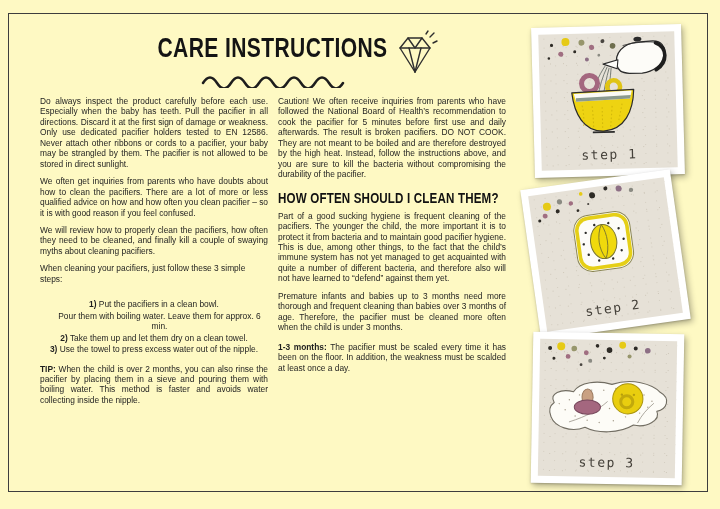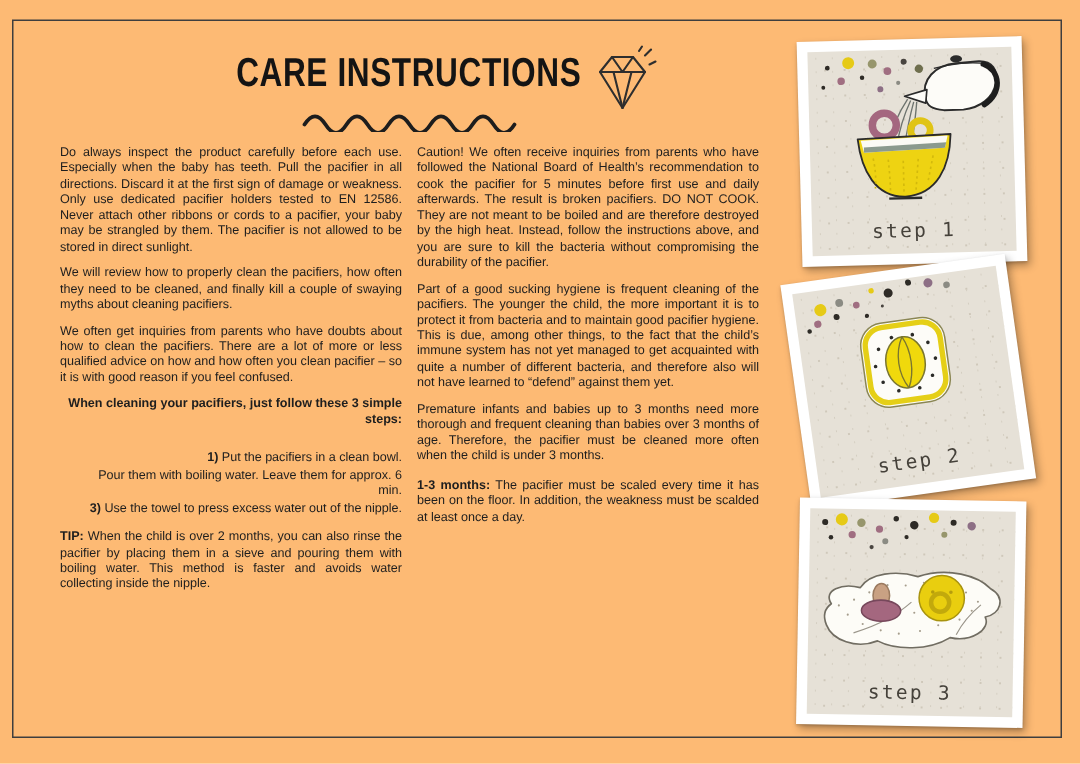--- a/index.html
+++ b/index.html
@@ -1,34 +1,34 @@
 <!DOCTYPE html>
 <html><head>
 <meta charset="utf-8">
 <style>
   html,body{margin:0;padding:0;}
   body{width:720px;height:509px;background:#ffffff;font-family:"Liberation Sans",sans-serif;position:relative;overflow:hidden;}
-  .page{position:absolute;left:0;top:0;width:720px;height:509px;background:#fdba74;}
+  .page{position:absolute;left:0;top:0;width:720px;height:509px;background:#fef9c3;}
   .frame{position:absolute;left:8px;top:13px;width:700px;height:479px;border:1.3px solid #3e3e3e;box-sizing:border-box;}
 
   
   .titlewrap{position:absolute;left:40px;top:33px;width:466px;text-align:center;}
   .title{display:inline-block;font-size:27px;font-weight:700;letter-spacing:0.5px;color:#141414;transform:scaleX(0.78);white-space:nowrap;}
   .wave{position:absolute;left:200px;top:72px;}
   .gem{position:absolute;left:390px;top:29px;}
 
   
   .col{position:absolute;top:96px;width:228px;font-size:8.4px;line-height:10.45px;color:#1e1e1e;text-align:justify;}
   .col-left{left:40px;}
   .col-right{left:278px;}
   .col p{margin:0 0 7px 0;}
   .h2wrap{margin:13px 0 2px 0;height:16px;}
   .h2{display:inline-block;font-size:14.5px;font-weight:700;color:#111;letter-spacing:0.2px;white-space:nowrap;transform:scaleX(0.8);transform-origin:0 50%;}
-  .intro{margin:0 0 11px 0 !important;text-align:right;font-weight:bold;}
-  .list{margin:15px 0 9px 0;text-align:right;}
+  .intro{margin:0 0 11px 0 !important;text-align:left;}
+  .list{margin:15px 0 9px 0;text-align:center;}
   .li{margin:0 0 1px 0;}
   .li b{font-weight:700;}
   .li.cont{padding-left:11px;}
   .tip{margin-top:9px !important;}
   .agep{margin:0 !important;}
   .agewrap{margin-top:9px;}
   b.lbl{font-weight:700;}
 
   
   .card{position:absolute;background:#fff;padding:7px;box-sizing:border-box;box-shadow:2px 3px 6px rgba(0,0,0,0.3),0 1px 2px rgba(0,0,0,0.18);}
@@ -59,33 +59,37 @@
       <line x1="19" y1="19" x2="25" y2="43"></line>
       <line x1="31" y1="19" x2="25" y2="43"></line>
       <line x1="40" y1="8" x2="44" y2="4"></line>
       <line x1="43" y1="14" x2="47" y2="12"></line>
       <line x1="36" y1="5" x2="38" y2="2"></line>
     </g>
   </svg>
 
   <div class="col col-left">
     <p>Do always inspect the product carefully before each use. Especially when the baby has teeth. Pull the pacifier in all directions. Discard it at the first sign of damage or weakness. Only use dedicated pacifier holders tested to EN 12586. Never attach other ribbons or cords to a pacifier, your baby may be strangled by them. The pacifier is not allowed to be stored in direct sunlight.</p>
+    <p>We often get inquiries from parents who have doubts about how to clean the pacifiers. There are a lot of more or less qualified advice on how and how often you clean pacifier – so it is with good reason if you feel confused.</p>
     <p>We will review how to properly clean the pacifiers, how often they need to be cleaned, and finally kill a couple of swaying myths about cleaning pacifiers.</p>
-    <p>We often get inquiries from parents who have doubts about how to clean the pacifiers. There are a lot of more or less qualified advice on how and how often you clean pacifier – so it is with good reason if you feel confused.</p>
     <p class="intro">When cleaning your pacifiers, just follow these 3 simple steps:</p>
     <div class="list">
       <div class="li"><b>1)</b> <span>Put the pacifiers in a clean bowl.</span></div>
       <div class="li cont"><span>Pour them with boiling water. Leave them for approx. 6 min.</span></div>
+      <div class="li"><b>2)</b> <span>Take them up and let them dry on a clean towel.</span></div>
       <div class="li"><b>3)</b> <span>Use the towel to press excess water out of the nipple.</span></div>
     </div>
     <p class="tip"><b class="lbl">TIP:</b> <span>When the child is over 2 months, you can also rinse the pacifier by placing them in a sieve and pouring them with boiling water. This method is faster and avoids water collecting inside the nipple.</span></p>
   </div>
 
   <div class="col col-right">
     <p>Caution! We often receive inquiries from parents who have followed the National Board of Health’s recommendation to cook the pacifier for 5 minutes before first use and daily afterwards. The result is broken pacifiers. DO NOT COOK. They are not meant to be boiled and are therefore destroyed by the high heat. Instead, follow the instructions above, and you are sure to kill the bacteria without compromising the durability of the pacifier.</p>
+    <div class="h2wrap">
+      <span class="h2">HOW OFTEN SHOULD I CLEAN THEM?</span>
+    </div>
     <p>Part of a good sucking hygiene is frequent cleaning of the pacifiers. The younger the child, the more important it is to protect it from bacteria and to maintain good pacifier hygiene. This is due, among other things, to the fact that the child’s immune system has not yet managed to get acquainted with quite a number of different bacteria, and therefore also will not have learned to “defend” against them yet.</p>
     <p>Premature infants and babies up to 3 months need more thorough and frequent cleaning than babies over 3 months of age. Therefore, the pacifier must be cleaned more often when the child is under 3 months.</p>
     <div class="agewrap">
       <p class="agep"><b class="lbl">1-3 months:</b> <span>The pacifier must be scaled every time it has been on the floor. In addition, the weakness must be scalded at least once a day.</span></p>
     </div>
   </div>
 
   <div class="card card1">
     <div class="card-inner">
       <svg class="illus" viewBox="0 0 136 112">

